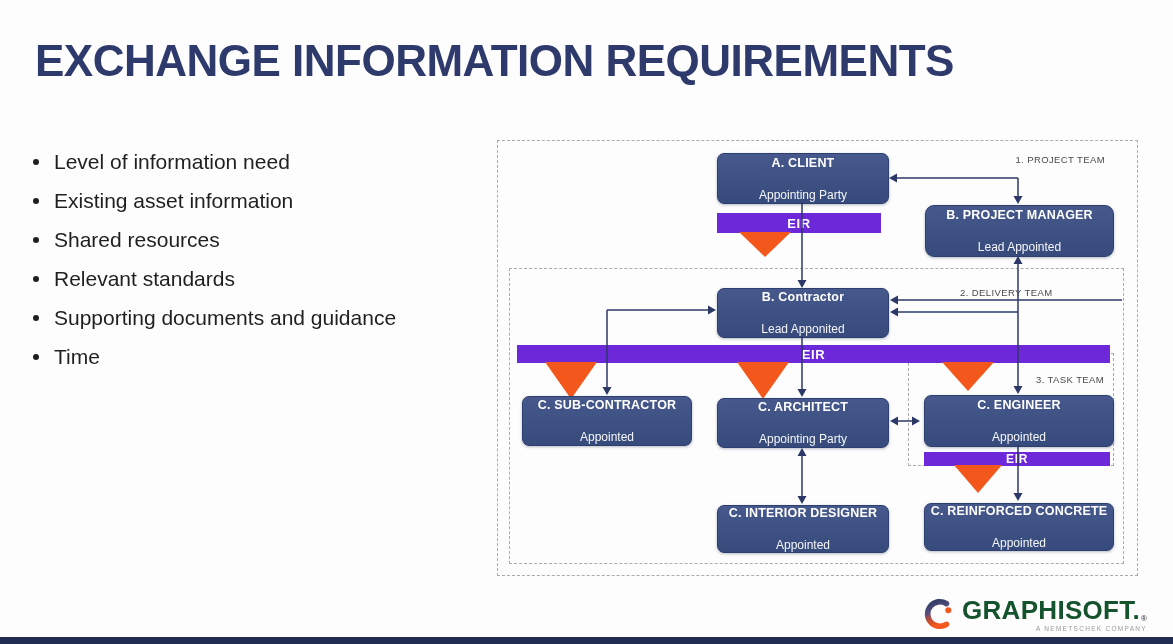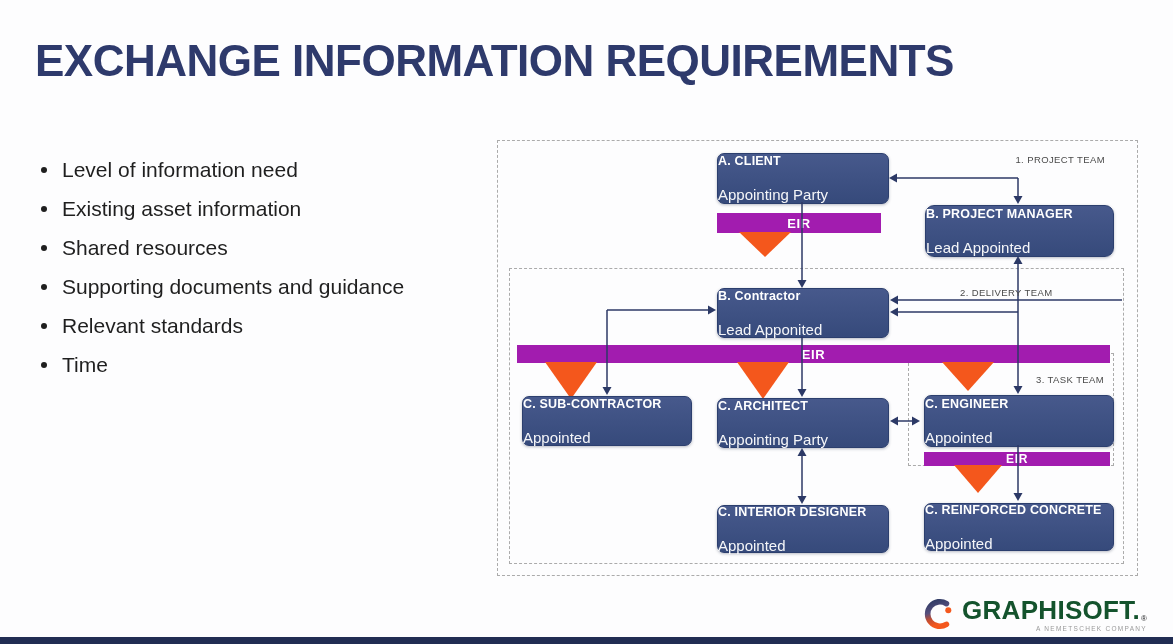--- a/index.html
+++ b/index.html
@@ -6,41 +6,41 @@
   #slide{
     position:relative;width:1173px;height:644px;background:#fdfdfe;
     font-family:"Liberation Sans",sans-serif;overflow:hidden;
   }
   
   .title{
     position:absolute;left:35px;top:36px;width:1000px;
     font-size:44px;font-weight:800;letter-spacing:-0.5px;color:#2e3a6c;
   }
   
-  .bullets{position:absolute;left:28px;top:148px;width:372px;list-style:none;margin:8px;padding:0;}
+  .bullets{position:absolute;left:28px;top:148px;width:372px;list-style:none;margin:0;padding:0;}
   .bullets li{
     position:relative;padding-left:26px;margin-bottom:12px;
     font-size:21px;line-height:27px;color:#1f1f1f;max-width:345px;
   }
   .bullets li::before{
     content:"";position:absolute;left:5px;top:11px;width:6px;height:6px;border-radius:50%;background:#1f1f1f;
   }
   
   .dashed{position:absolute;border:1px dashed #ababab;z-index:1;}
   .glabel{position:absolute;font-size:9.5px;color:#4a4a4a;letter-spacing:.4px;z-index:6;}
   .node{
     position:absolute;z-index:4;border-radius:7px;color:#fff;
     background:linear-gradient(180deg,#47598c,#364a7b);
     border:1px solid #2c3f6e;box-shadow:0 1px 3px rgba(20,30,60,.3);
-    display:flex;flex-direction:column;align-items:flex-start;justify-content:center;text-align:center;
+    display:flex;flex-direction:column;align-items:center;justify-content:center;text-align:center;
   }
   .node .t{font-weight:bold;font-size:12.5px;letter-spacing:.2px;}
-  .node .s{font-size:15px;margin-top:18px;opacity:.95;}
+  .node .s{font-size:12px;margin-top:18px;opacity:.95;}
   .band{
-    position:absolute;background:#a21caf;color:#fff;font-weight:bold;z-index:3;
+    position:absolute;background:#6d28d9;color:#fff;font-weight:bold;z-index:3;
     display:flex;align-items:center;justify-content:center;letter-spacing:.6px;
   }
   .tri{position:absolute;width:0;height:0;z-index:3;}
   #connectors{position:absolute;left:0;top:0;z-index:5;pointer-events:none;}
   
   .logo{position:absolute;right:26px;top:596px;display:flex;align-items:flex-start;gap:9px;}
   .logo .word{display:flex;flex-direction:column;align-items:flex-end;}
   .brandrow{display:flex;align-items:flex-end;}
   .brand{font-size:26px;font-weight:bold;color:#14532d;letter-spacing:.3px;line-height:28px;}
   .reg{font-size:8px;color:#1b1c1e;margin-left:1px;line-height:10px;align-self:flex-end;}
@@ -51,22 +51,22 @@
 <body>
 
 <div id="slide">
 
   <div class="title">EXCHANGE INFORMATION REQUIREMENTS</div>
 
   <ul class="bullets">
     <li>Level of information need</li>
     <li>Existing asset information</li>
     <li>Shared resources</li>
+    <li>Relevant standards</li>
     <li>Supporting documents and guidance</li>
-    <li>Relevant standards</li>
     <li>Time</li>
   </ul>
 
   <div class="dashed" style="left:497px;top:140px;width:639px;height:434px;"></div>
   <div class="dashed" style="left:509px;top:268px;width:613px;height:294px;"></div>
   <div class="dashed" style="left:908px;top:353px;width:204px;height:111px;"></div>
 
   <div class="glabel" style="left:960px;top:154px;width:145px;text-align:right;">1. PROJECT TEAM</div>
   <div class="glabel" style="left:960px;top:287px;width:150px;text-align:left;">2. DELIVERY TEAM</div>
   <div class="glabel" style="left:1036px;top:374px;width:100px;">3. TASK TEAM</div>

